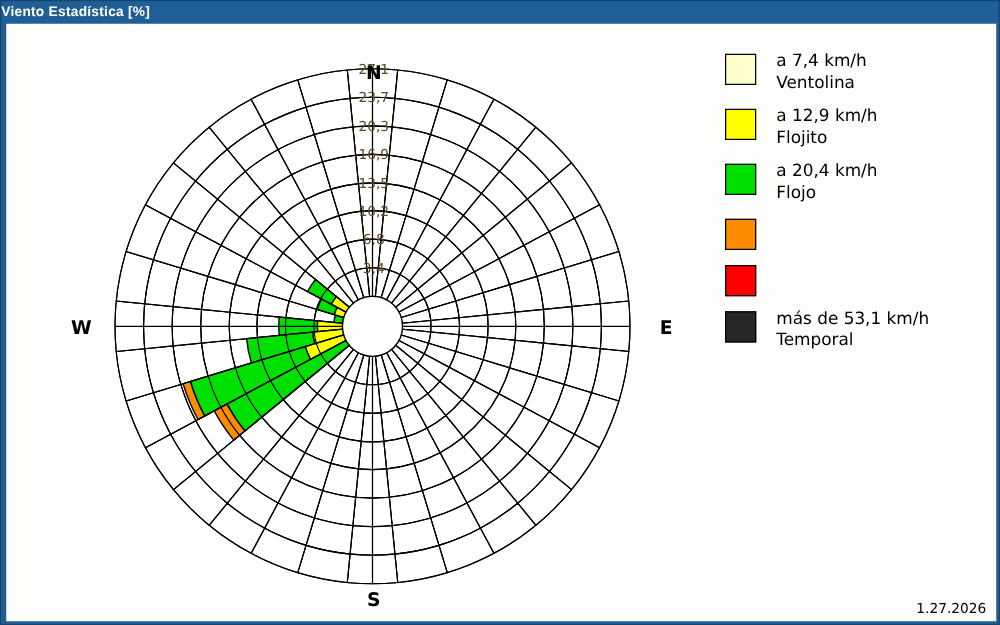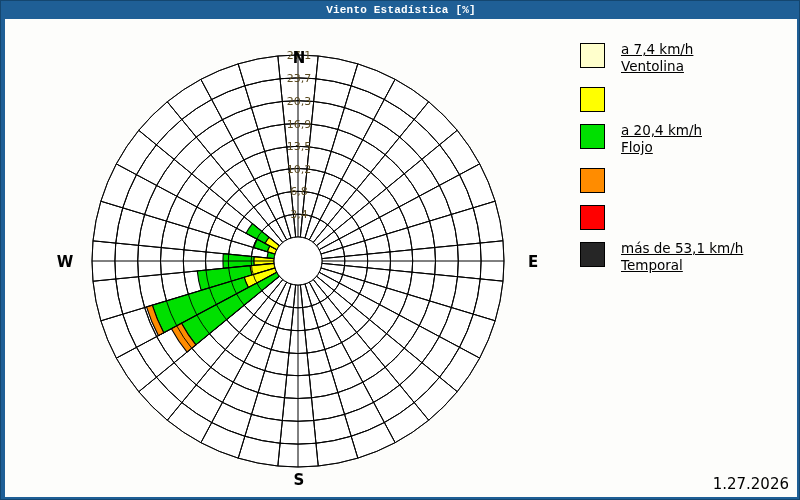--- a/index.html
+++ b/index.html
@@ -14,23 +14,23 @@
     width:800px;height:500px;
     box-sizing:border-box;
     background:#1f5f96;
     border:1px solid #14466f;
   }
   #titlebar{
     position:absolute;left:0;top:0;width:800px;height:17px;
     color:#ffffff;
     font-size:11px;
     font-weight:bold;
-    display:flex;align-items:center;justify-content:center;
+    display:flex;align-items:center;
     letter-spacing:0.2px;
-    font-family:Liberation Mono, monospace;
+    font-family:Liberation Sans, sans-serif;
   }
   #canvas{
     position:absolute;
     left:4px;top:18px;
     width:792px;height:478px;
     background:#fdfdfb;
     border:none;
   }
   
   #rose-wrap{
@@ -65,27 +65,26 @@
     box-sizing:border-box;
     flex:0 0 auto;
     margin-top:2px;
   }
   .legend-text{
     margin-left:16px;
     font-size:13.5px;
     line-height:17px;
     color:#000;
     font-family:"DejaVu Sans", sans-serif;
-    text-decoration:underline;
   }
   .legend-text div{white-space:nowrap;}
   #datestamp{
     position:absolute;
     right:8px;bottom:4px;
-    font-size:15px;color:#000;
+    font-size:11px;color:#000;
     font-family:"DejaVu Sans", sans-serif;
   }
   .tick-label{
     font-family:"DejaVu Sans", sans-serif;
     font-size:11px;
     fill:#5a4a20;
   }
 </style>
 </head>
 <body>
@@ -444,20 +443,24 @@
     <div id="legend">
         <div class="legend-row">
           <div class="swatch" style="background: rgb(255, 255, 204);"></div>
           <div class="legend-text">
             <div>a 7,4 km/h</div>
             <div>Ventolina</div>
           </div>
         </div>
         <div class="legend-row">
           <div class="swatch" style="background: rgb(255, 255, 0);"></div>
+          <div class="legend-text">
+            <div>a 12,9 km/h</div>
+            <div>Flojito</div>
+          </div>
         </div>
         <div class="legend-row">
           <div class="swatch" style="background: rgb(0, 224, 0);"></div>
           <div class="legend-text">
             <div>a 20,4 km/h</div>
             <div>Flojo</div>
           </div>
         </div>
         <div class="legend-row">
           <div class="swatch" style="background: rgb(255, 140, 0);"></div>

